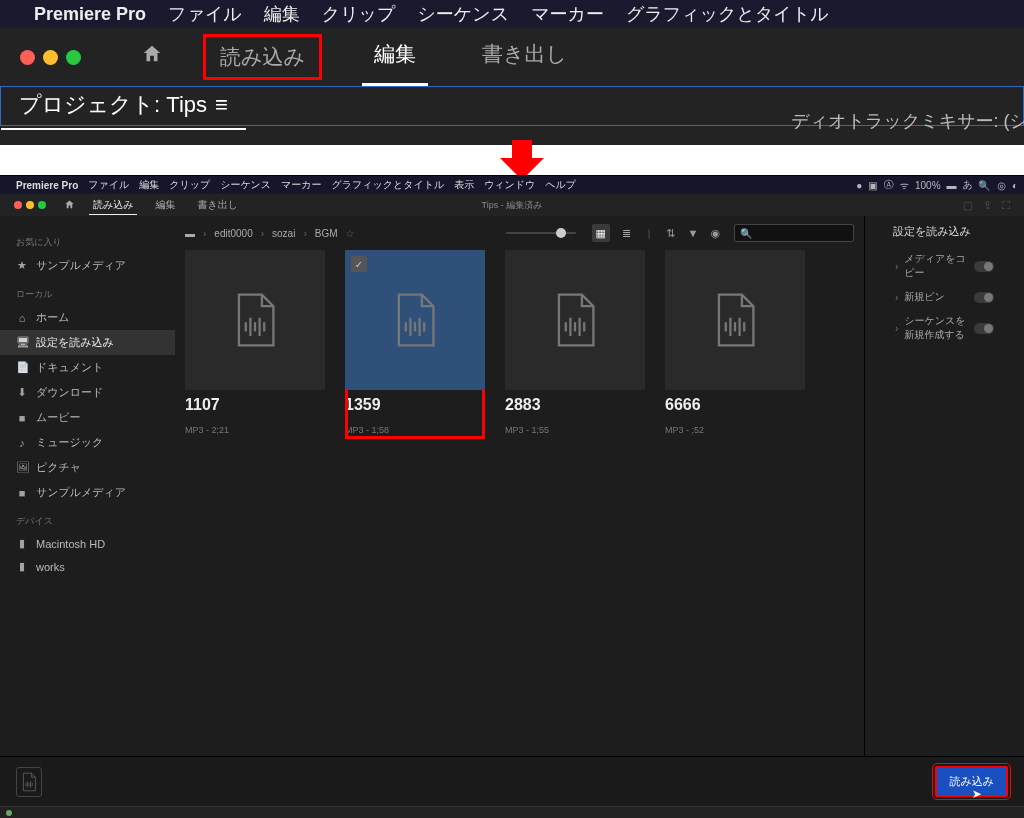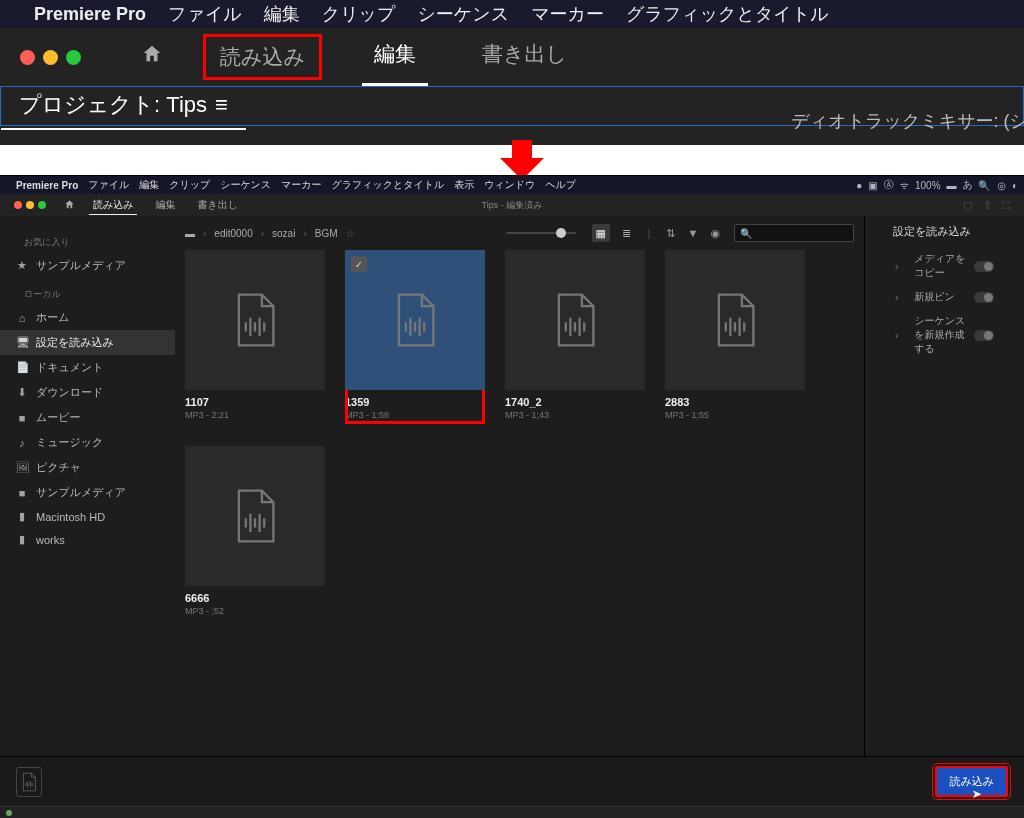--- a/index.html
+++ b/index.html
@@ -45,21 +45,21 @@
 .b-tab { padding: 2px 4px; }
 .b-tab.active { color:#eee; border-bottom:1px solid #eee; }
 .b-title-center { position:absolute; left:50%; transform:translateX(-50%); color:#888; font-size:9px; }
 .b-toolbar .spacer { flex:1; }
 .b-toolbar .wicons { display:flex; gap:10px; color:#555; font-size:11px; }
 
 .b-main { flex:1; display:flex; min-height:0; }
 
 
 .b-sidebar { width: 175px; background:#1d1d1d; font-size:11px; color:#bbb; padding: 10px 0; overflow:hidden; }
-.sb-head { color:#777; font-size:9px; padding: 4px 16px; margin-top:6px;margin-left:8px; }
+.sb-head { color:#777; font-size:9px; padding: 4px 16px; margin-top:6px; }
 .sb-item { display:flex; align-items:center; gap:8px; padding: 5px 16px; cursor:pointer; }
 .sb-item.active { background:#333; color:#eee; }
 .sb-icon { width:12px; text-align:center; opacity:.85; }
 
 
 .b-browse { flex:1; background:#1d1d1d; padding: 8px 10px; display:flex; flex-direction:column; }
 .b-crumb { display:flex; align-items:center; gap:8px; font-size:10px; color:#aaa; margin-bottom:8px; }
 .b-crumb .sep { color:#666; }
 .b-crumb .spacer { flex:1; }
 .slider { width: 70px; height:2px; background:#444; position:relative; border-radius:1px; margin-right:8px; }
@@ -67,30 +67,30 @@
 .view-btn { width:18px; height:18px; display:inline-flex; align-items:center; justify-content:center; color:#aaa; font-size:11px; }
 .view-btn.on { background:#3a3a3a; border-radius:2px; color:#eee; }
 .tool-icon { color:#999; font-size:11px; margin-left:4px; }
 .search-box { background:#111; border:1px solid #444; border-radius:2px; height:18px; width:120px; margin-left:6px; display:flex; align-items:center; padding:0 5px; color:#888; font-size:10px; gap:4px; }
 
 .grid { display:flex; flex-wrap:wrap; gap: 22px 20px; align-content:flex-start; }
 .card { width: 140px; }
 .thumb { width:140px; height:140px; background:#2a2a2a; display:flex; align-items:center; justify-content:center; position:relative; }
 .thumb.selected { background:#2f5079; }
 .thumb .chk { position:absolute; top:6px; left:6px; width:16px; height:16px; background:#555; border-radius:2px; display:flex; align-items:center; justify-content:center; color:#ccc; font-size:10px; }
-.card-name { font-size:11px; color:#eee; font-weight:600; margin-top:6px; }
-.card-meta { font-size:9px; color:#777; margin-top:2px; }
+.card-name { font-size:16px; color:#eee; font-weight:600; margin-top:6px; }
+.card-meta { font-size:9px; color:#777; margin-top:11px; }
 .card.hl { outline: 3px solid #ff0000; outline-offset: -3px; padding-bottom:4px; }
 
 
 .b-right { width: 160px; border-left:1px solid #000; font-size:11px; color:#ccc; padding:8px 28px; }
 .b-right-head { color:#ddd; font-size:11px; margin-bottom:8px; }
 .set-row { display:flex; align-items:center; justify-content:space-between; padding:5px 2px; color:#aaa; font-size:10px; }
 .set-row .chev { color:#777; margin-right:6px; }
-.set-row .label { flex:1;margin-left:10px; }
+.set-row .label { flex:1; }
 .toggle { width:20px; height:11px; background:#3a3a3a; border-radius:6px; position:relative; }
 .toggle::after { content:""; position:absolute; right:1px; top:1px; width:9px; height:9px; background:#777; border-radius:50%; }
 
 
 .b-footer { height:50px; background:#1a1a1a; display:flex; align-items:center; padding: 0 16px; border-top:1px solid #000; position:relative; }
 .foot-chip { width:26px; height:30px; border:1px solid #444; border-radius:3px; display:flex; align-items:center; justify-content:center; }
 .foot-btn { margin-left:auto; background:#1a4fbf; color:#fff; font-size:11px; padding:6px 12px; border-radius:2px; border:2px solid #ff0000; outline: 1px solid #ff0000; outline-offset: 2px; position:relative; }
 .cursor { position:absolute; left:50%; bottom:-6px; font-size:12px; color:#fff; }
 .status-bar { height:12px; background:#222; border-top:1px solid #333; display:flex; align-items:center; padding:0 6px; }
 .status-dot { width:6px; height:6px; border-radius:50%; background:#6a6; margin-right:4px; }
@@ -233,20 +233,21 @@
           </div>
           <div class="sb-item">
             <span class="sb-icon">🖼</span>
             <span>ピクチャ</span>
           </div>
           <div class="sb-item">
             <span class="sb-icon">■</span>
             <span>サンプルメディア</span>
           </div>
         </div>
+      <div class="sb-head">デバイス</div>
       <div id="sb-dev">
           <div class="sb-item">
             <span class="sb-icon">▮</span>
             <span>Macintosh HD</span>
           </div>
           <div class="sb-item">
             <span class="sb-icon">▮</span>
             <span>works</span>
           </div>
         </div>
@@ -301,31 +302,20 @@
             <div class="card-meta">MP3 - 1;58</div>
           </div>
           <div class="card">
             <div class="thumb">
               <svg class="audio-doc-icon" width="46" height="56" viewBox="0 0 40 48" style="color:#777">
                 <path d="M6 2h20l10 10v34H6z"></path>
                 <path d="M26 2v10h10"></path>
                 <path d="M12 26v8M16 22v16M20 26v8M24 22v16M28 26v8"></path>
               </svg>
             </div>
-            <div class="card-name">1740_2</div>
-            <div class="card-meta">MP3 - 1;43</div>
-          </div>
-          <div class="card">
-            <div class="thumb">
-              <svg class="audio-doc-icon" width="46" height="56" viewBox="0 0 40 48" style="color:#777">
-                <path d="M6 2h20l10 10v34H6z"></path>
-                <path d="M26 2v10h10"></path>
-                <path d="M12 26v8M16 22v16M20 26v8M24 22v16M28 26v8"></path>
-              </svg>
-            </div>
             <div class="card-name">2883</div>
             <div class="card-meta">MP3 - 1;55</div>
           </div>
           <div class="card">
             <div class="thumb">
               <svg class="audio-doc-icon" width="46" height="56" viewBox="0 0 40 48" style="color:#777">
                 <path d="M6 2h20l10 10v34H6z"></path>
                 <path d="M26 2v10h10"></path>
                 <path d="M12 26v8M16 22v16M20 26v8M24 22v16M28 26v8"></path>
               </svg>

